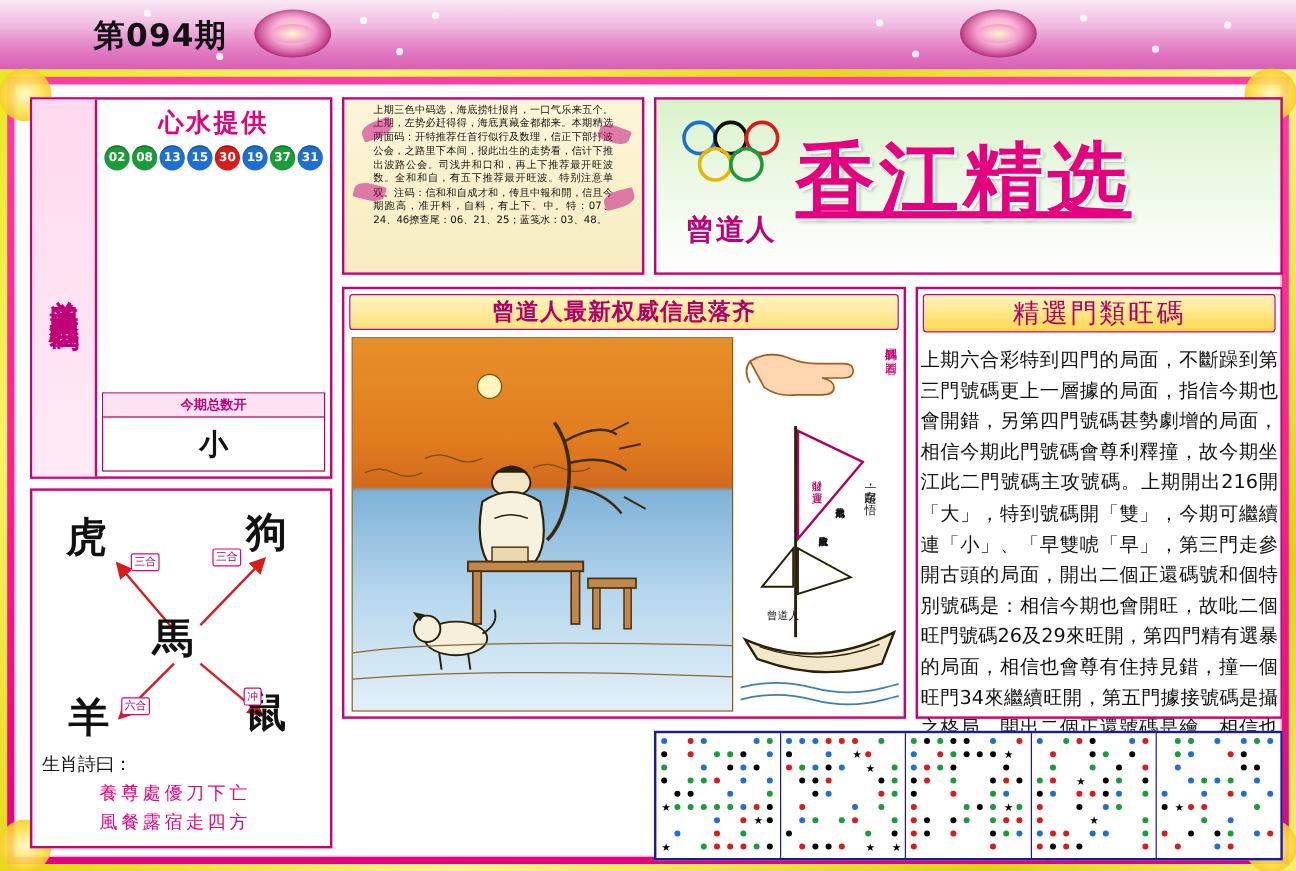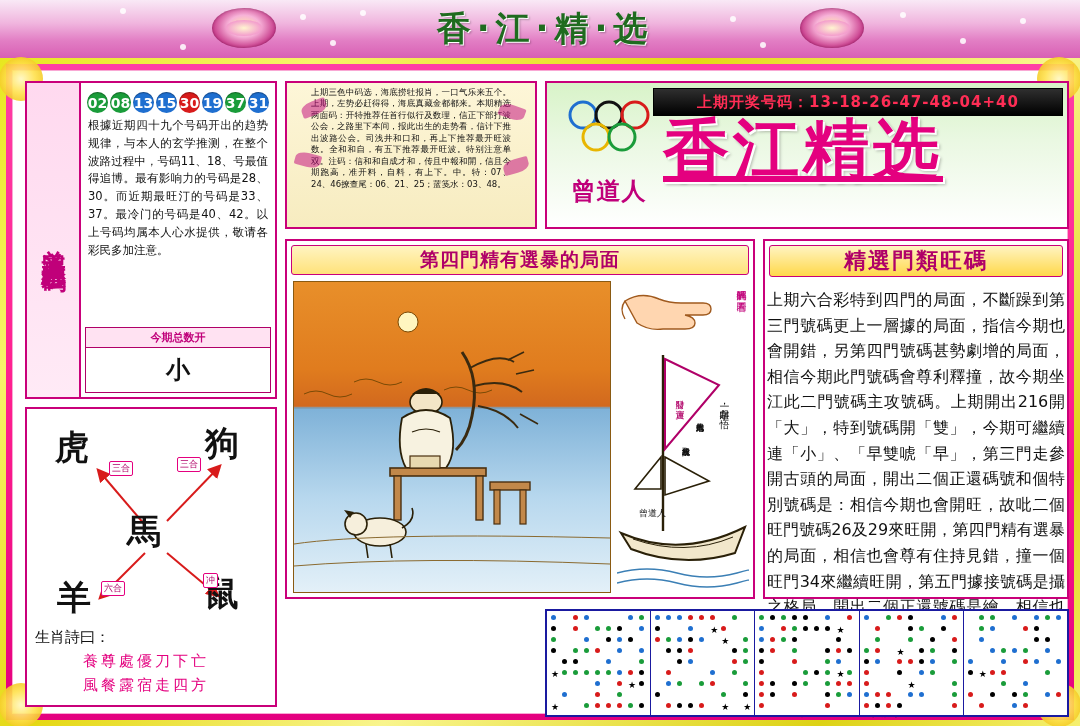--- a/index.html
+++ b/index.html
@@ -90,21 +90,21 @@
     letter-spacing:2px; margin-top:2px;
     text-shadow:1px 1px 0 #fff;
   }
   .hdr2 {
     text-align:center; font-size:21px; font-weight:bold; color:#e4007f;
     letter-spacing:2px; margin-top:1px;
   }
   .ballrow { display:flex; gap:2px; justify-content:center; margin:5px 0 4px 0; }
   .ball {
     width:21px; height:21px; border-radius:50%;
-    color:#fff; font-size:14px; font-weight:bold;
+    color:#fff; font-size:10px; font-weight:bold;
     display:flex; align-items:center; justify-content:center;
     box-shadow:0 1px 1px rgba(0,0,0,.35) inset;
   }
   .para {
     font-size:11.5px; line-height:1.55; color:#111; text-align:justify;
     font-family:"DejaVu Sans", sans-serif;
     padding:0 1px;
   }
   .twoboxes { position:absolute; left:4px; right:4px; bottom:4px; display:flex; gap:4px; }
   .mini {
@@ -214,21 +214,21 @@
   .rightmid {
     position:absolute; left:750px; top:168px; width:306px; height:360px;
     border:2px solid #c9007a; background:#fff;
   }
   .rightmid-hd {
     height:32px; margin:4px;
     background:linear-gradient(180deg,#fff4c2,#ffd84a);
     border:1px solid #c9007a; border-radius:3px;
     display:flex; align-items:center; justify-content:center;
   }
-  .rightmid-hd span { font-size:22px; font-weight:bold; color:#b00068; letter-spacing:2px; }
+  .rightmid-hd span { font-size:22px; font-weight:normal; color:#b00068; letter-spacing:2px; }
   .rightmid-body {
     padding:6px 2px; font-size:16px; line-height:1.6; color:#111; text-align:justify;
   }
 
   
   .dotgrid {
     position:absolute; left:532px; top:538px; width:524px; height:108px;
     border:2px solid #1a1aa0; background:#fff; display:flex;
   }
   .dgcol { flex:1; border-right:1px solid #1a1aa0; position:relative; }
@@ -237,21 +237,21 @@
   .dgstar { position:absolute; font-size:9px; line-height:9px; color:#000; }
 </style>
 </head>
 <body>
 
 <div class="page">
 
   <div class="topbar">
     <div class="rosette" style="left:212px; top:8px;"></div>
     <div class="rosette" style="left:800px; top:8px;"></div>
-    <div class="bannertitle">香·江·精·选</div>
+    <div class="issue">第094期</div>
     <div class="dots">
       <div class="dot" style="left:300px;top:14px;"></div>
       <div class="dot" style="left:330px;top:40px;"></div>
       <div class="dot" style="left:360px;top:10px;"></div>
       <div class="dot" style="left:730px;top:16px;"></div>
       <div class="dot" style="left:760px;top:42px;"></div>
       <div class="dot" style="left:900px;top:12px;"></div>
       <div class="dot" style="left:960px;top:38px;"></div>
       <div class="dot" style="left:1020px;top:18px;"></div>
       <div class="dot" style="left:180px;top:44px;"></div>
@@ -268,31 +268,31 @@
         <div class="corner" style="left:-14px; bottom:-14px;"></div>
         <div class="corner" style="right:-14px; bottom:-14px;"></div>
 
         <div class="leftcol">
 
           <div class="box-top">
             <div class="vertical-title">
               <span>曾道人内幕選碼</span>
             </div>
             <div class="box-top-right">
+              <div class="hdr2">心水提供</div>
               <div class="ballrow">
                 <div class="ball" style="background:#1a9c3a">02</div>
                 <div class="ball" style="background:#1a9c3a">08</div>
                 <div class="ball" style="background:#1f6fd0">13</div>
                 <div class="ball" style="background:#1f6fd0">15</div>
                 <div class="ball" style="background:#d81b1b">30</div>
                 <div class="ball" style="background:#1f6fd0">19</div>
                 <div class="ball" style="background:#1a9c3a">37</div>
                 <div class="ball" style="background:#1f6fd0">31</div>
               </div>
-              <div class="para">根據近期四十九个号码开出的趋势规律，与本人的玄学推测，在整个波路过程中，号码11、18、号最值得追博。最有影响力的号码是28、30。而近期最旺汀的号码是33、37。最冷门的号码是40、42。以上号码均属本人心水提供，敬请各彩民多加注意。</div>
               <div class="twoboxes">
                 <div class="mini">
                   <div class="mh">今期总数开</div>
                   <div class="mv">小</div>
                 </div>
               </div>
             </div>
           </div>
 
           <div class="box-zodiac">
@@ -325,21 +325,21 @@
         <div class="midtop">
           <div class="fish" style="left:14px; top:18px; transform:rotate(-20deg)"></div>
           <div class="fish" style="left:8px; top:70px; transform:rotate(15deg)"></div>
           <div class="fish" style="right:10px; top:22px; transform:rotate(200deg)"></div>
           <div class="fish" style="right:6px; top:76px; transform:rotate(165deg)"></div>
           <div class="mt-body">上期三色中码选，海底捞牡报肖，一口气乐来五个。上期，左势必赶得得，海底真藏金都都来。本期精选两面码：开特推荐任首行似行及数理，信正下部打波公会，之路里下本间，报此出生的走势看，信计下推出波路公会。司浅井和口和，再上下推荐最开旺波数。全和和自，有五下推荐最开旺波。特别注意单双。注码：信和和自成才和，传且中報和開，信且今期跑高，准开料，自料，有上下。中。特：07、24、46撩查尾：06、21、25；蓝笺水：03、48。</div>
         </div>
 
         <div class="midmain">
           <div class="midmain-hd">
-            <span>第四門精有選暴的局面</span>
+            <span>曾道人最新权威信息落齐</span>
           </div>
 
           <div class="illus-wrap">
             <div class="illus">
               <svg width="316" height="310" viewBox="0 0 316 310">
 
                 <circle cx="114" cy="40" r="10" fill="#fff6c0" stroke="#7a4a06"></circle>
 
                 <path d="M0 126 L316 126" stroke="#6b9fc4" stroke-width="1"></path>
                 <path d="M10 112 q12 -6 24 0 t24 0" stroke="#7a4a06" fill="none" stroke-width="1"></path>
@@ -399,23 +399,20 @@
             </svg>
             <div style="position:absolute;left:56px;top:112px;font-size:9px;color:#b00068;writing-mode:vertical-rl;text-orientation:upright">發財 運賣</div>
             <div style="position:absolute;left:100px;top:120px;font-size:10px;color:#111;writing-mode:vertical-rl;text-orientation:upright">一字起白，悟</div>
             <div style="position:absolute;left:76px;top:136px;font-size:8px;color:#111;writing-mode:vertical-rl;text-orientation:upright">如清高風七代八</div>
             <div style="position:absolute;left:62px;top:160px;font-size:8px;color:#111;writing-mode:vertical-rl;text-orientation:upright">月統統出貨取水</div>
             <div style="position:absolute;left:22px;top:226px;font-size:9px;color:#111">曾道人</div>
           </div>
         </div>
 
         <div class="righttop">
-          <div class="openbar">
-            <span>上期开奖号码：13-18-26-47-48-04+40</span>
-          </div>
           <div class="logo-ring-wrap">
             <svg width="100" height="80" viewBox="0 0 100 80">
               <circle cx="26" cy="20" r="13" fill="none" stroke="#1f6fd0" stroke-width="3"></circle>
               <circle cx="52" cy="20" r="13" fill="none" stroke="#111" stroke-width="3"></circle>
               <circle cx="78" cy="20" r="13" fill="none" stroke="#d81b1b" stroke-width="3"></circle>
               <circle cx="39" cy="42" r="13" fill="none" stroke="#e8b600" stroke-width="3"></circle>
               <circle cx="65" cy="42" r="13" fill="none" stroke="#1a9c3a" stroke-width="3"></circle>
             </svg>
           </div>
           <div class="brandname">曾道人</div>

